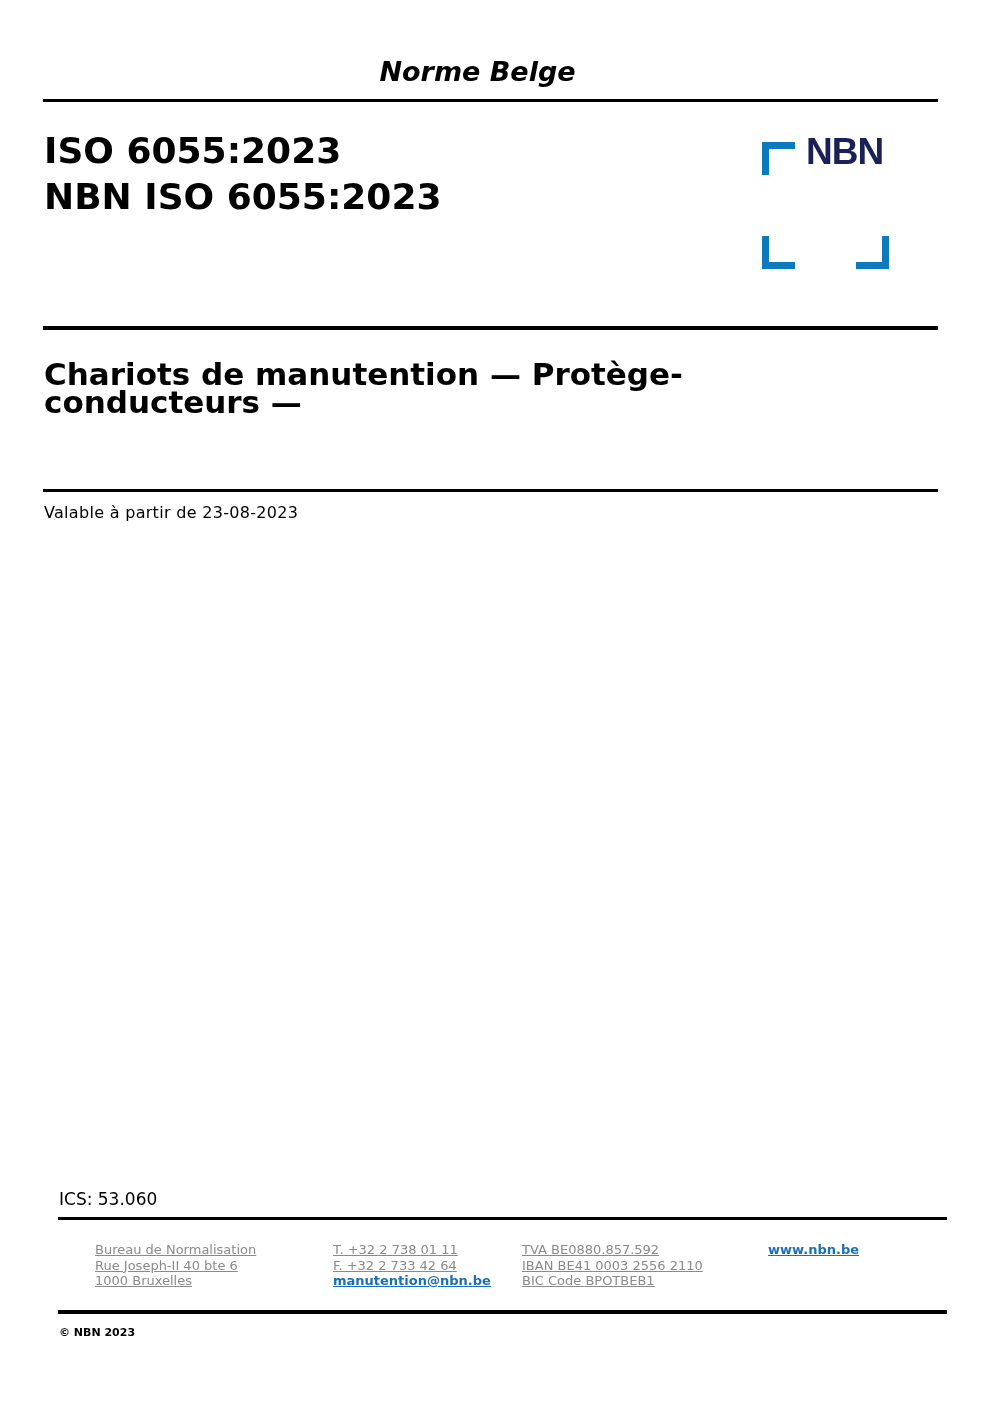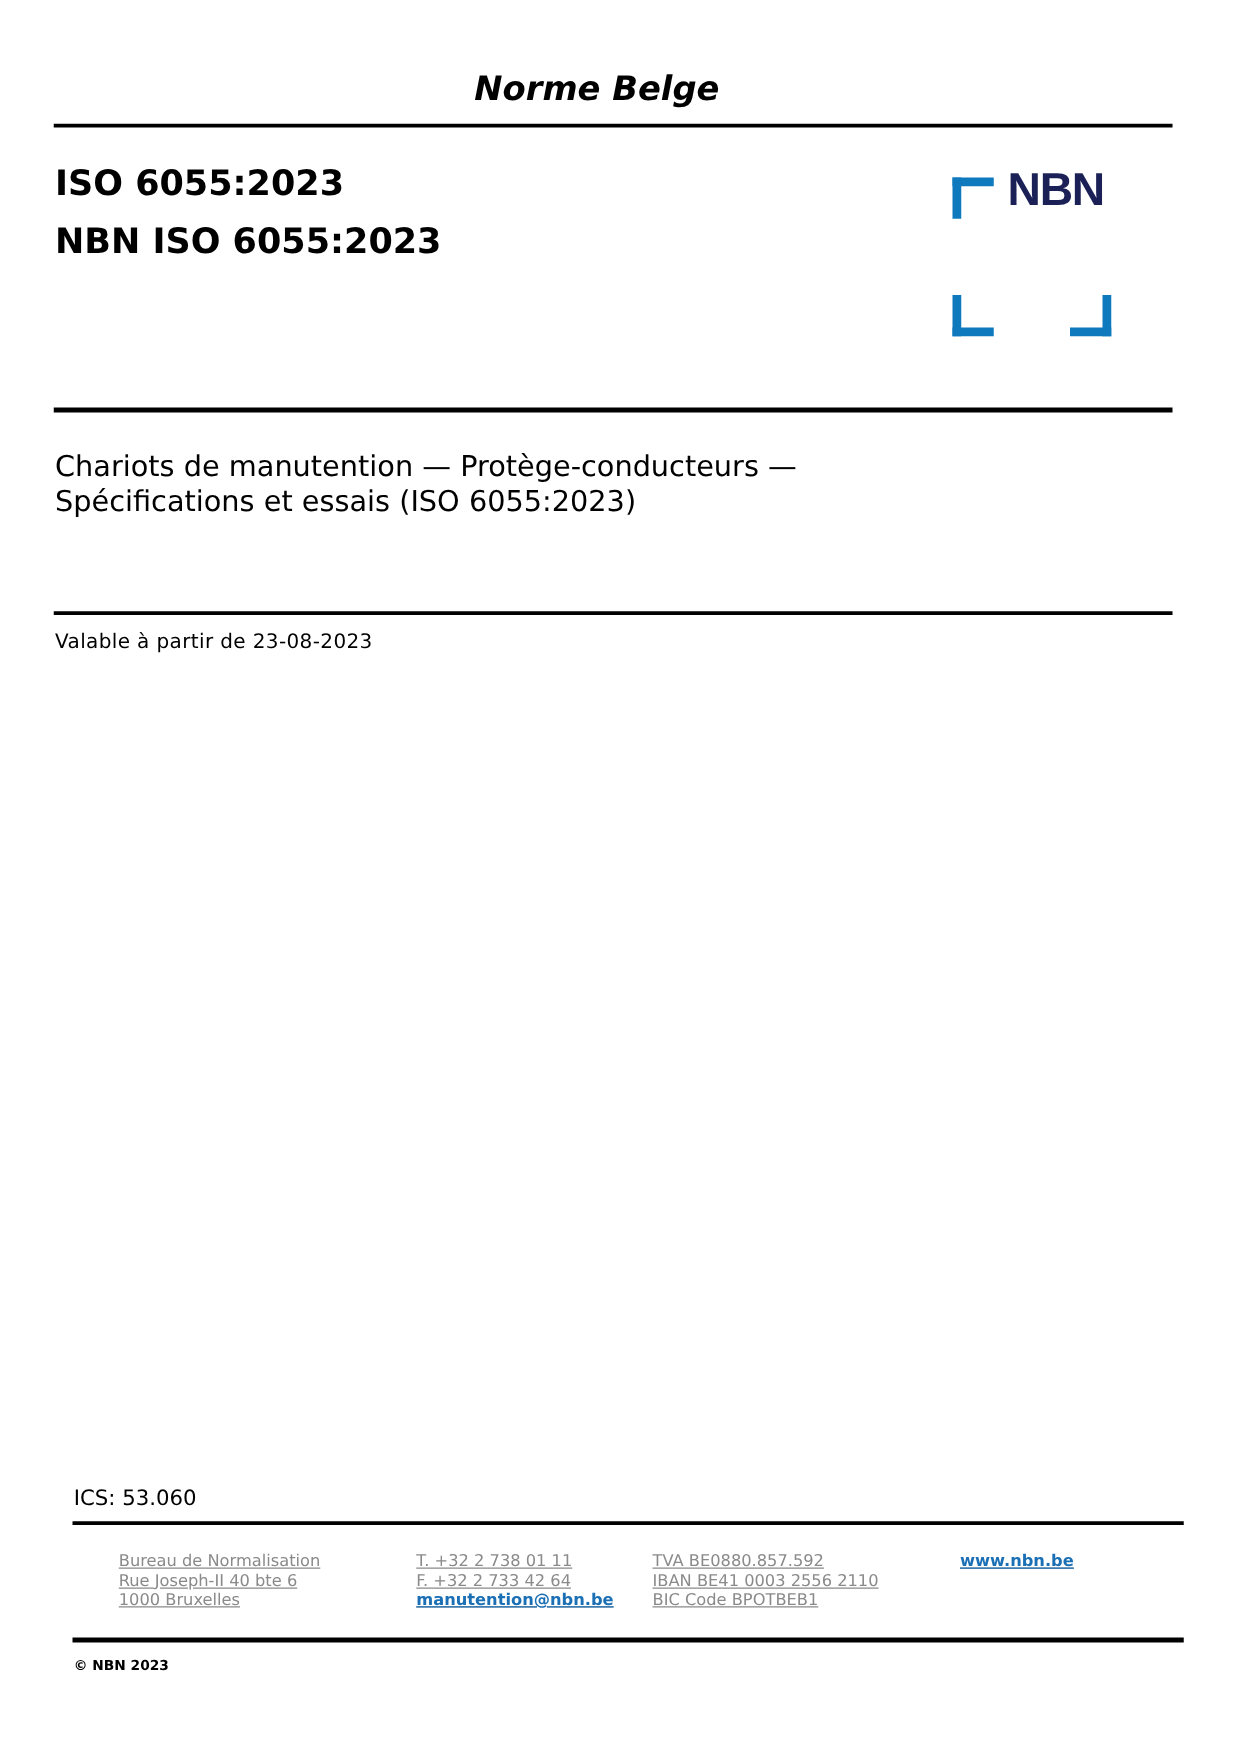--- a/index.html
+++ b/index.html
@@ -18,40 +18,40 @@
   .rule-section-top { left: 43px; top: 326px;  width: 895px; height: 4px; }
   .rule-section-bot { left: 43px; top: 489px;  width: 895px; height: 3px; }
   .rule-footer-top  { left: 58px; top: 1217px; width: 889px; height: 3px; }
   .rule-footer-bot  { left: 58px; top: 1310px; width: 889px; height: 4px; }
 
   .norme-belge {
     position: absolute; left: 0; top: 56px; width: 100%;
     text-align: center; font-size: 27px; font-weight: bold; font-style: italic;
     line-height: 1.2;
   }
-  .std-ref { position: absolute; left: 44px; font-size: 28px; font-weight: bold; line-height: 1; }
+  .std-ref { position: absolute; left: 44px; font-size: 36px; font-weight: bold; line-height: 1; }
   .std-ref-iso { top: 133px; }
   .std-ref-nbn { top: 179px; }
 
   
   .logo { position: absolute; left: 762px; top: 140px; width: 125px; height: 125px; }
   .logo-text {
     position: absolute; left: 44px; top: -7px;
     font-family: "Liberation Sans", sans-serif;
     font-size: 37px; font-weight: bold; letter-spacing: -1px;
     color: #1b2157; line-height: 1;
   }
   .bracket { position: absolute; width: 26px; height: 26px; }
   .bracket-tl { left: 0px;  top: 2px;   border-top: 7px solid #0e79bd;    border-left: 7px solid #0e79bd; }
   .bracket-bl { left: 0px;  top: 96px;  border-bottom: 7px solid #0e79bd; border-left: 7px solid #0e79bd; }
   .bracket-br { left: 94px; top: 96px;  border-bottom: 7px solid #0e79bd; border-right: 7px solid #0e79bd; }
 
   .doc-title {
     position: absolute; left: 44px; top: 360px; width: 780px;
-    font-size: 23px; font-weight: normal; line-height: 28px;
+    font-size: 31px; font-weight: bold; line-height: 28px;
   }
   .validity { position: absolute; left: 44px; top: 503px; font-size: 16px; letter-spacing: 0.3px; }
   .ics      { position: absolute; left: 59px; top: 1189px; font-size: 17px; }
 
   .footer-col { position: absolute; font-size: 13px; line-height: 15.5px; color: #8a8a8a; text-decoration: underline; }
   .footer-col-address { left: 95px;  top: 1242px; }
   .footer-col-contact { left: 333px; top: 1242px; }
   .footer-col-fiscal  { left: 522px; top: 1242px; }
   .footer-col-web     { left: 768px; top: 1242px; }
   .footer-link { color: #1a6fb5; text-decoration: underline; font-weight: bold; }
@@ -73,21 +73,20 @@
     <span class="bracket bracket-tl"></span>
     <span class="logo-text">NBN</span>
     <span class="bracket bracket-bl"></span>
     <span class="bracket bracket-br"></span>
   </div>
 
   <div class="rule rule-section-top"></div>
 
   <div class="doc-title">
     <span>Chariots de manutention — Protège-conducteurs —</span><br>
-    <span>Spécifications et essais (ISO 6055:2023)</span>
   </div>
 
   <div class="rule rule-section-bot"></div>
 
   <div class="validity">Valable à partir de 23-08-2023</div>
 
   <div class="ics">ICS: 53.060</div>
 
   <div class="rule rule-footer-top"></div>
 

